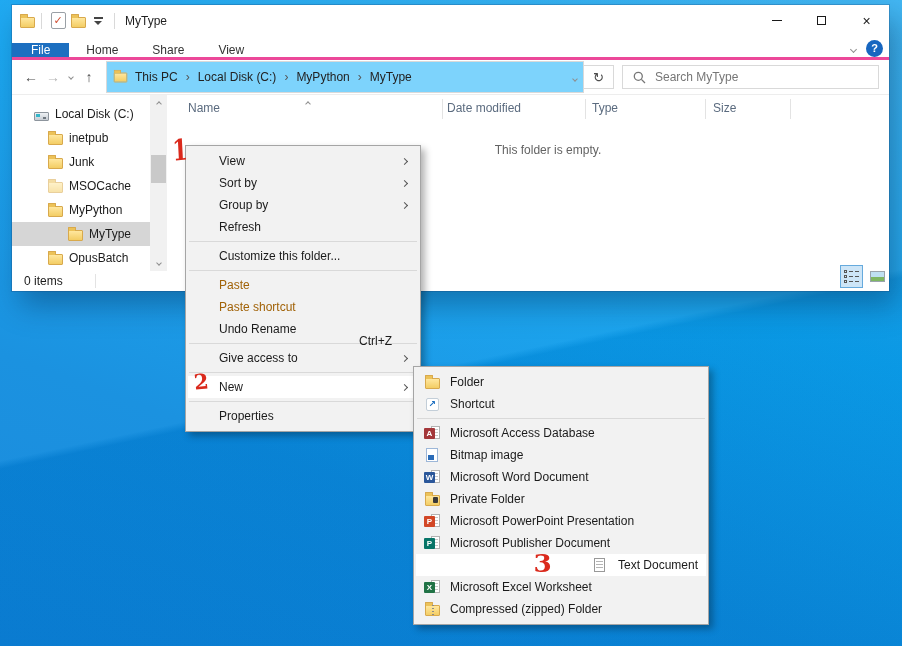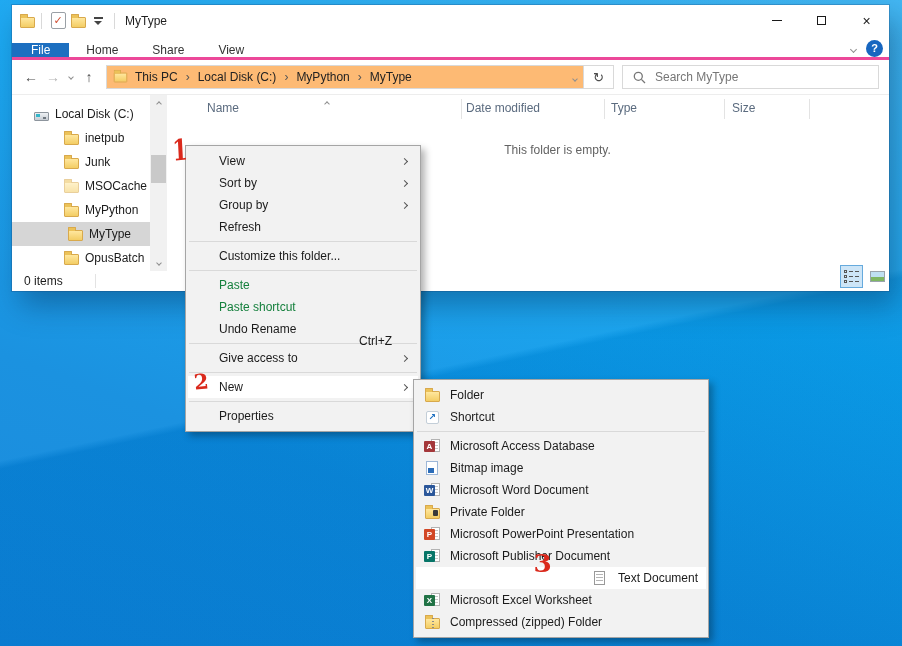--- a/index.html
+++ b/index.html
@@ -62,47 +62,47 @@
   .chev.down  { transform:rotate(45deg); }
   .chev.up    { transform:rotate(-135deg); }
   .chev.gray  { border-color:#8f8f8f; }
   .chev.small { width:4px; height:4px; }
 
   
   .addr-row { height:35px; display:flex; align-items:center; padding:0 10px 0 8px; flex:none; border-bottom:1px solid #ededed; }
   .nav-btn { width:22px; height:24px; display:flex; align-items:center; justify-content:center; font-size:14px; }
   .nav-btn.sm { width:14px; }
   .c-back { color:#4d4d4d; } .c-fwd { color:#b5b5b5; } .c-up { color:#4d4d4d; }
-  .addr-box { width:478px; height:24px; border:1px solid #d9d9d9; display:flex; align-items:center;
-    padding:0 6px; gap:5px; margin-left:6px; background:#fdba74; }
+  .addr-box { width:478px; height:32px; border:1px solid #d9d9d9; display:flex; align-items:center;
+    padding:0 6px; gap:5px; margin-left:6px; background:#7dd3fc; }
   .crumb { color:#222; padding:0 2px; white-space:nowrap; }
   .crumb-sep { color:#555; font-size:12px; padding:0 1px; }
   .addr-spacer { flex:1; }
   .refresh-cell { width:30px; height:24px; border:1px solid #d9d9d9; border-left:none;
     display:flex; align-items:center; justify-content:center; color:#4d4d4d; font-size:13px; }
   .search-box { flex:1; height:24px; border:1px solid #d9d9d9; margin-left:8px; display:flex;
     align-items:center; gap:9px; padding:0 10px; background:#fff; }
   .search-box input { border:none; outline:none; width:100%; font:inherit; color:#0f766e; background:transparent; }
   .search-box input::placeholder { color:#767676; opacity:1; }
 
   
   .main { flex:1; display:flex; position:relative; overflow:hidden; }
   .sidebar { width:155px; position:relative; padding-top:7px; flex:none; }
-  .tree-item { height:24px; display:flex; align-items:center; gap:6px; margin-right:17px; padding-left:52px; }
+  .tree-item { height:24px; display:flex; align-items:center; gap:6px; margin-right:17px; padding-left:36px; }
   .tree-item.lvl1 { padding-left:22px; }
   .tree-item.lvl3 { padding-left:56px; }
   .tree-item.selected { background:#d6d6d6; }
   .tree-label { white-space:nowrap; }
 
   .sb-scroll { position:absolute; right:0; top:0; bottom:0; width:17px; background:#f1f1f1; }
   .sb-arrow { position:absolute; left:0; width:17px; height:17px; display:flex; align-items:center; justify-content:center; }
   .sb-arrow.top { top:0; } .sb-arrow.bottom { bottom:0; }
   .sb-thumb { position:absolute; left:1px; top:60px; width:15px; height:28px; background:#c9c9c9; }
 
-  .content { flex:1; position:relative;margin-left:19px; }
+  .content { flex:1; position:relative; }
   .hdr { position:absolute; top:6px; color:#5b6b7f; white-space:nowrap; }
   .hdr-div { position:absolute; top:4px; width:1px; height:20px; background:#e3e3e3; }
   .sort-caret { position:absolute; top:0px; left:139px; }
   .empty-msg { position:absolute; top:48px; left:0; right:0; text-align:center; color:#636363;padding-left:40px; }
 
   
   .statusbar { height:20px; flex:none; display:flex; align-items:center; padding:0 0 0 12px; position:relative; }
   .status-div { width:1px; height:14px; background:#e3e3e3; position:absolute; left:83px; top:3px; }
   .view-btns { position:absolute; right:0px; top:-6px; display:flex; gap:3px; }
   .vbtn { width:23px; height:23px; display:flex; align-items:center; justify-content:center; background:#fff; }
@@ -110,24 +110,24 @@
   .vic-details { display:flex; flex-direction:column; gap:2px; }
   .vic-details .r { display:flex; gap:2px; align-items:center; }
   .vic-details .dot { width:3px; height:3px; border:1px solid #555; }
   .vic-details .ln { width:4px; height:1px; background:#555; }
   .vic-thumb { width:15px; height:11px; border:1px solid #9aa4ad; background:linear-gradient(#bfe0f2 55%,#7fb763 55%); }
 
   
   .menu { position:absolute; background:#f2f2f2; border:1px solid #a5a5a5;
     box-shadow:4px 4px 7px rgba(0,0,0,.3); padding:4px 2px; z-index:5; }
   .context-menu { left:185px; top:145px; width:236px; }
-  .submenu { left:413px; top:379px; width:296px; z-index:6; }
+  .submenu { left:413px; top:366px; width:296px; z-index:6; }
   .cm-item { height:22px; display:flex; align-items:center; padding:0 10px 0 31px; position:relative; color:#1b1b1b; }
   .cm-item .chev { position:absolute; right:11px; }
-  .cm-item.disabled { color:#15803d;align-items:center; }
+  .cm-item.disabled { color:#a16207;align-items:center; }
   .cm-item.hl { background:#ffffff; }
   .cm-shortcut { position:absolute; right:26px;margin-top:24px; }
   .cm-sep { height:1px; background:#d9d9d9; margin:3px 1px; }
 
   .sm-item { height:22px; display:flex; align-items:center; gap:10px; padding:0 8px; position:relative; }
   .sm-item.hl { background:#ffffff;justify-content:flex-end; }
   .sm-ic { width:16px; height:16px; flex:none; display:flex; align-items:center; justify-content:center; position:relative; }
 
   
   .off { position:relative; width:16px; height:15px; }

